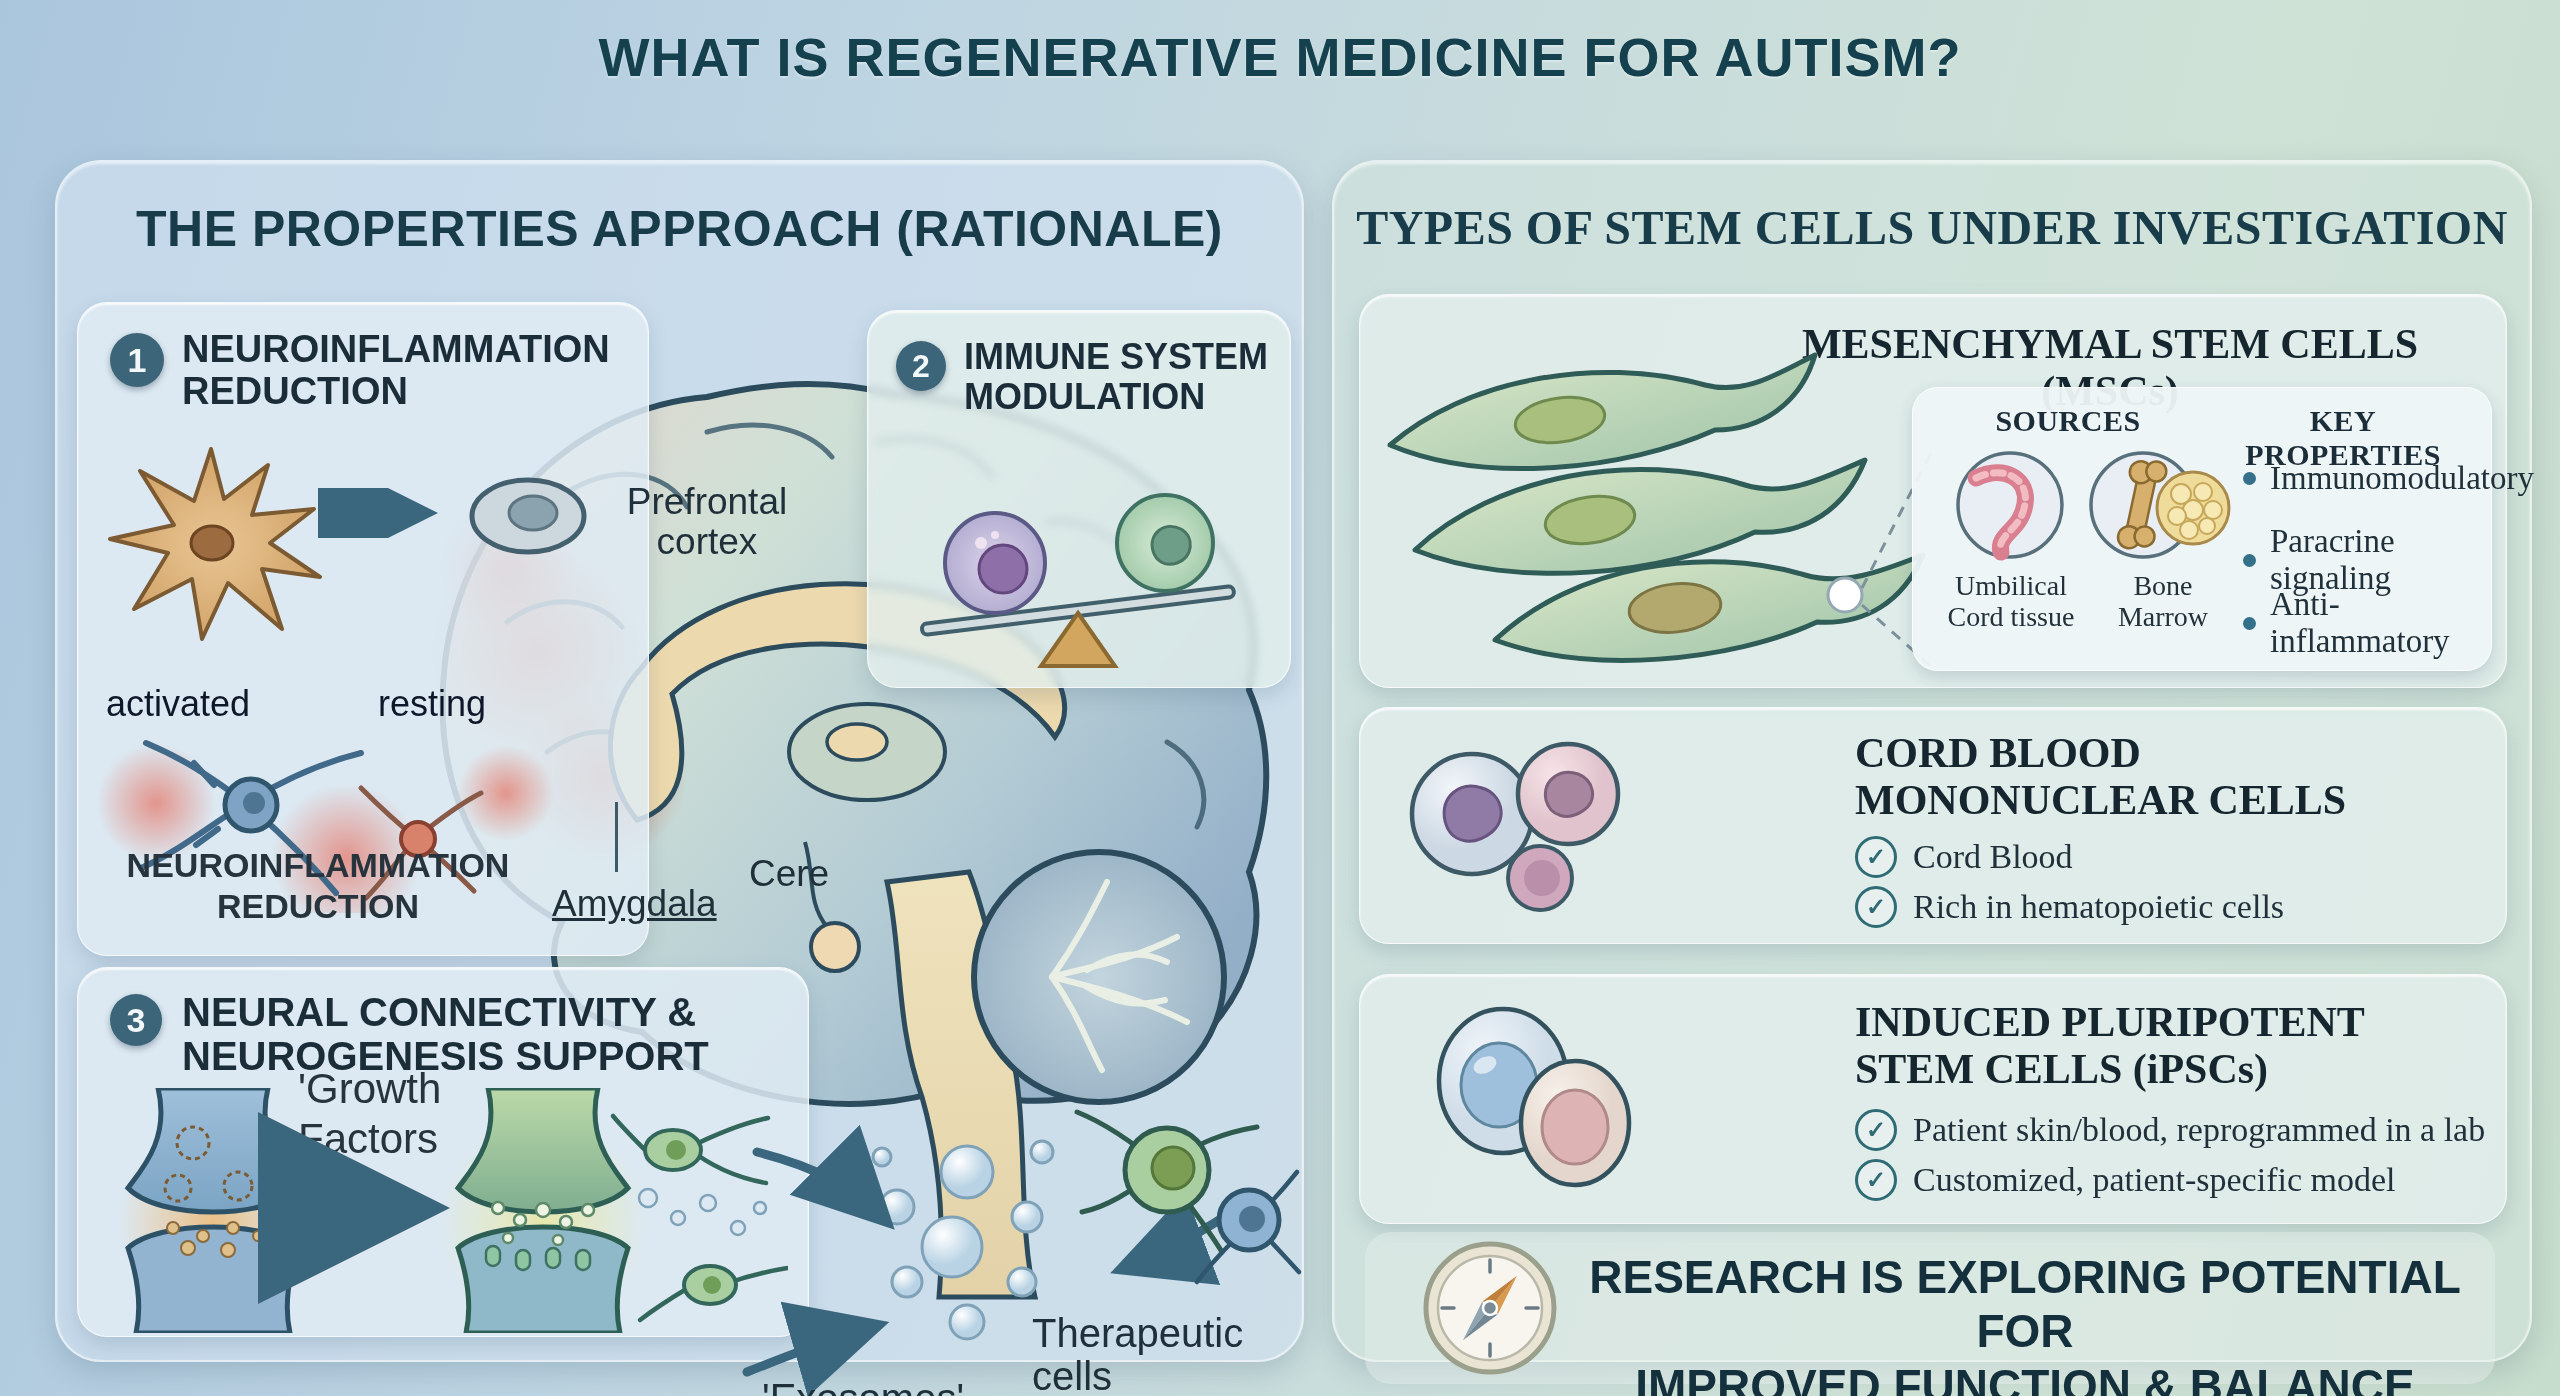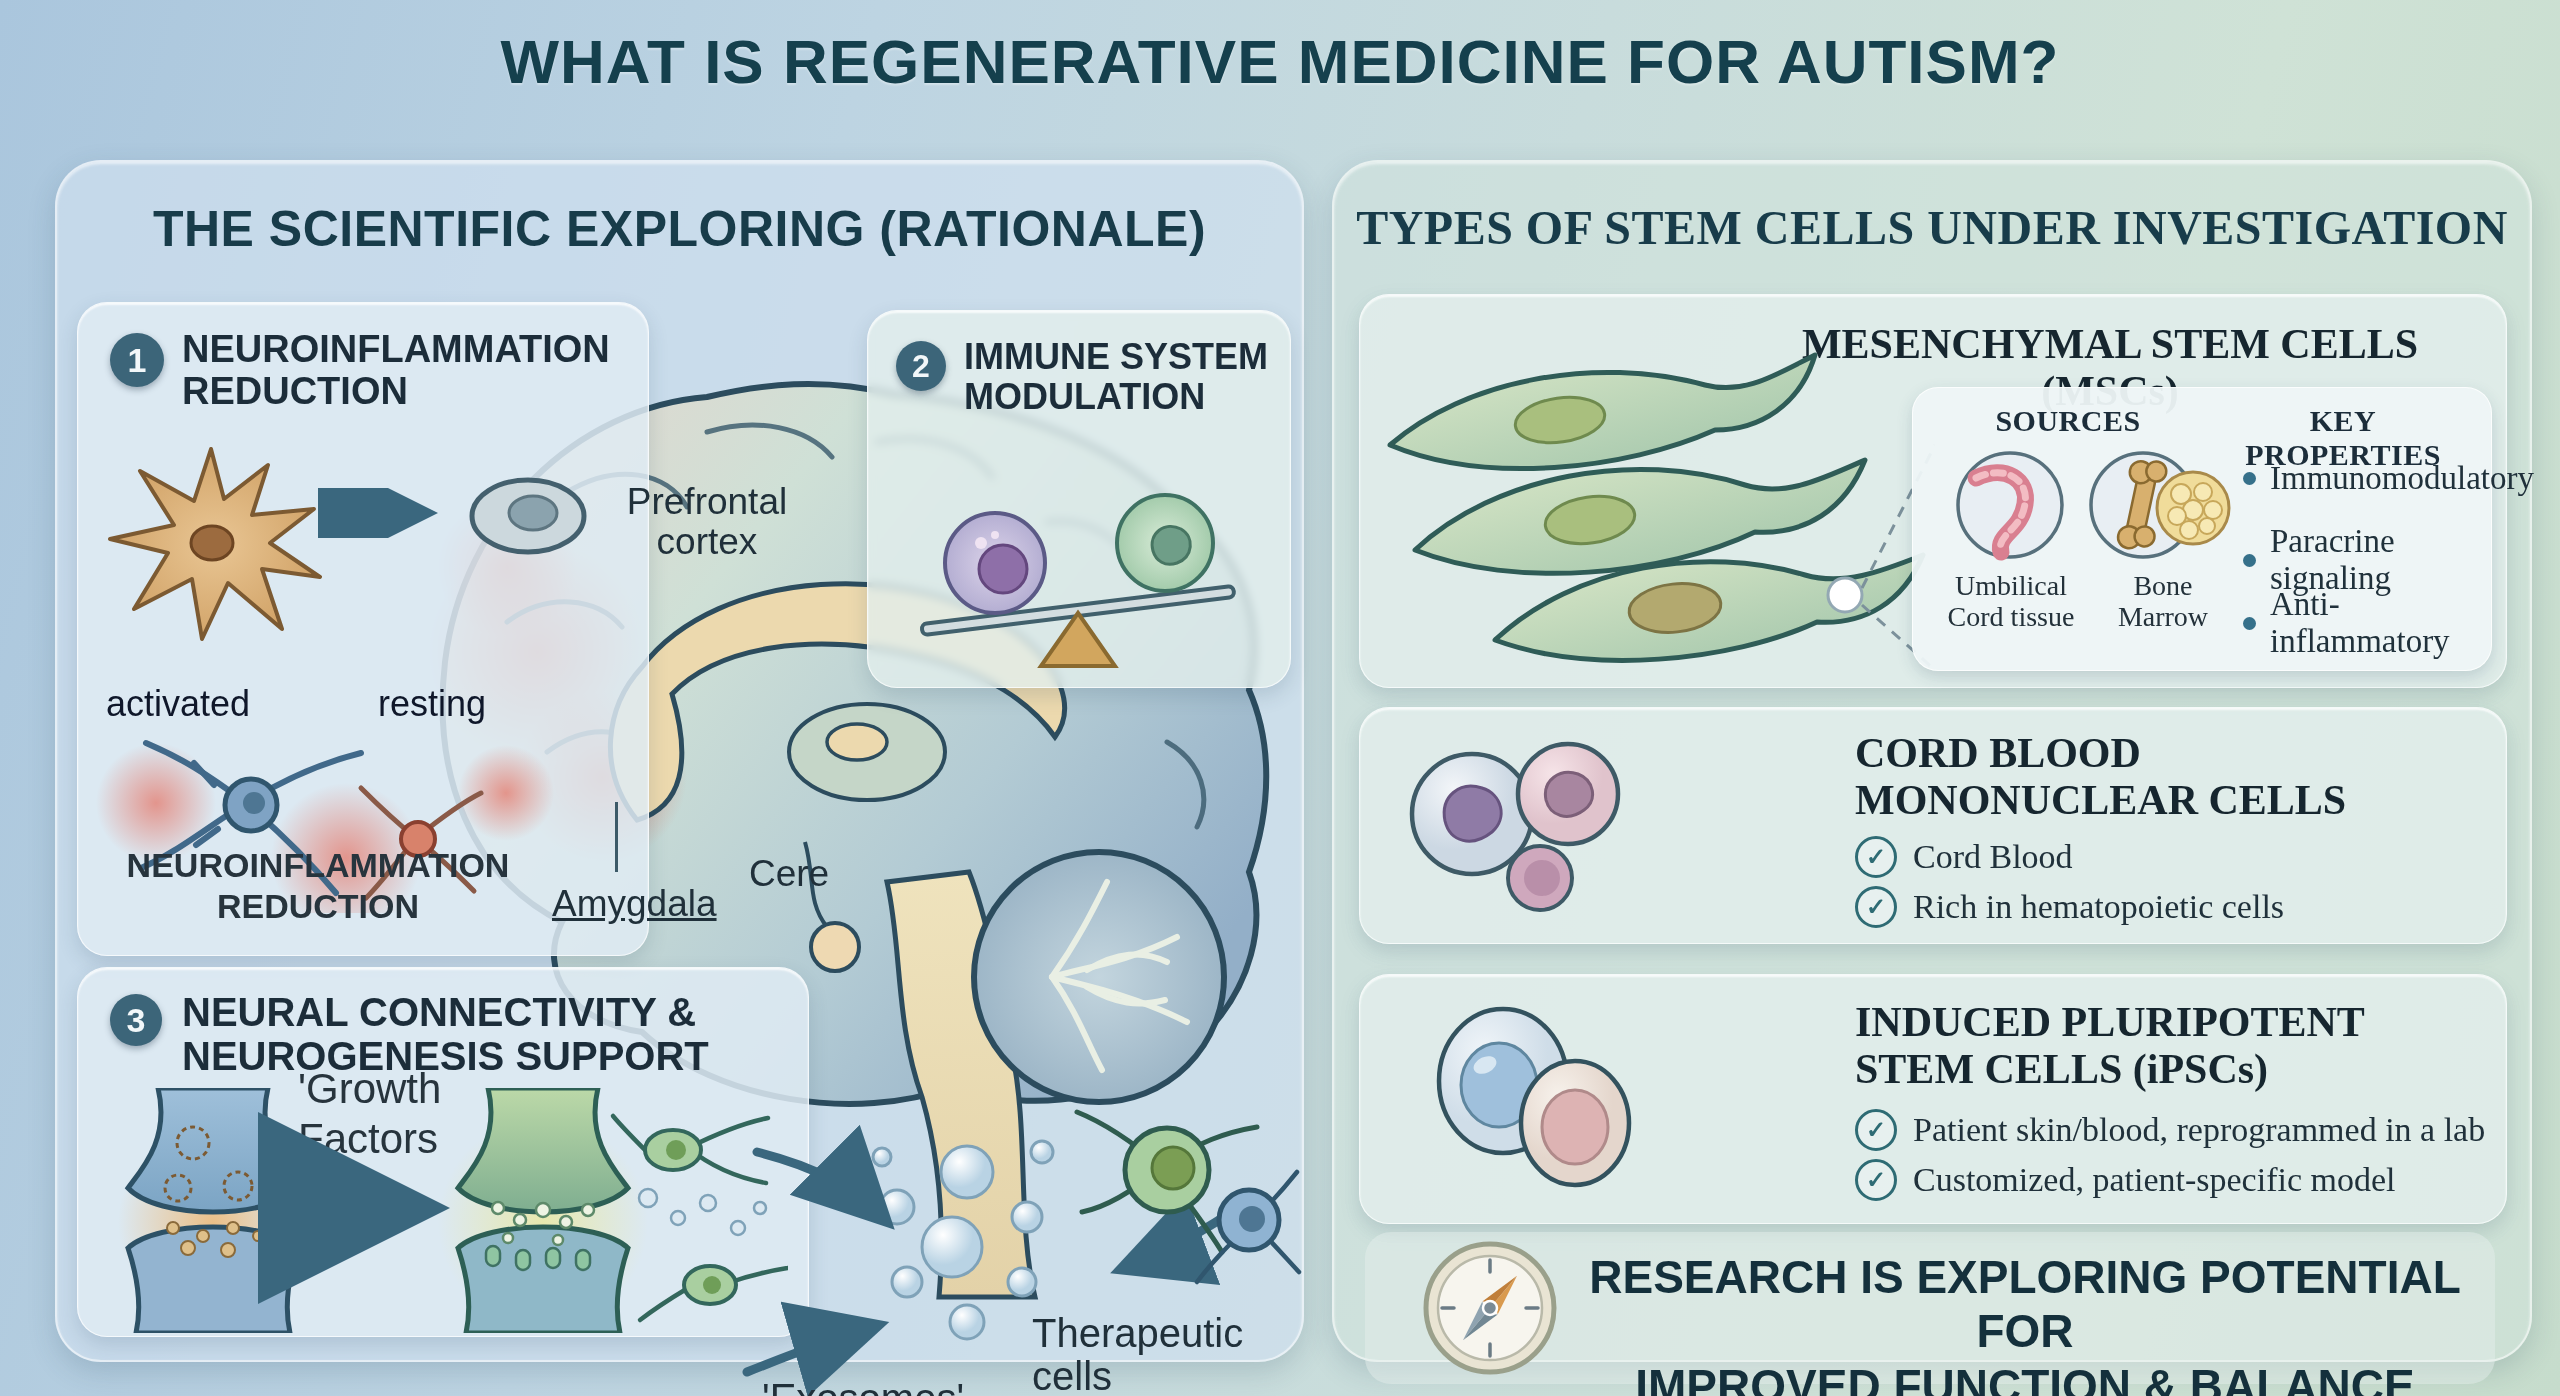--- a/index.html
+++ b/index.html
@@ -7,21 +7,21 @@
     width:2560px;height:1396px;position:relative;overflow:hidden;
     font-family:"Liberation Sans",sans-serif;
     background:linear-gradient(105deg,#aac6dd 0%,#bdd4e2 30%,#c8dcdc 55%,#cfe2d6 78%,#c6dccc 100%);
   }
   .abs{position:absolute;}
   .pre{white-space:pre-line;}
   .center{text-align:center;}
 
   #main-title{
     left:0;top:26px;width:2560px;text-align:center;
-    font-size:62px;font-weight:800;letter-spacing:1px;color:#15404d;
+    font-size:54px;font-weight:800;letter-spacing:1px;color:#15404d;
     text-shadow:0 2px 2px rgba(255,255,255,.35);
   }
 
   .panel{
     border-radius:46px;
     box-shadow:0 10px 28px rgba(40,70,95,.18), inset 0 2px 3px rgba(255,255,255,.6);
     border:2px solid rgba(255,255,255,.55);
   }
   #left-panel{left:55px;top:160px;width:1245px;height:1198px;background:rgba(206,223,238,.72);}
   #right-panel{left:1332px;top:160px;width:1196px;height:1198px;background:rgba(210,228,221,.55);font-family:Liberation Serif, serif;}
@@ -71,21 +71,21 @@
     background:rgba(230,240,237,.45);
   }
   #footer-text{left:210px;top:18px;width:900px;font-size:46px;font-weight:800;color:#14303c;line-height:1.18;}
 </style>
 </head>
 <body>
 
 <div class="abs" id="main-title">WHAT IS REGENERATIVE MEDICINE FOR AUTISM?</div>
 
 <div class="abs panel" id="left-panel">
-  <div class="abs panel-title center" id="left-panel-title">THE SCIENTIFIC EXPLORING (RATIONALE)</div>
+  <div class="abs panel-title center" id="left-panel-title">THE PROPERTIES APPROACH (RATIONALE)</div>
 
   <svg class="abs" style="left:330px;top:160px;" width="900" height="1000" viewBox="0 0 900 1000">
     <defs>
       <linearGradient id="cortexG" x1="0" y1="0" x2="1" y2="0.7">
         <stop offset="0" stop-color="#e6d5cd"></stop>
           <stop offset="0.35" stop-color="#cfe0d6"></stop>
         <stop offset="0.7" stop-color="#b3cbd4"></stop>
           <stop offset="1" stop-color="#93afc8"></stop>
       </linearGradient>
       <radialGradient id="redG">

